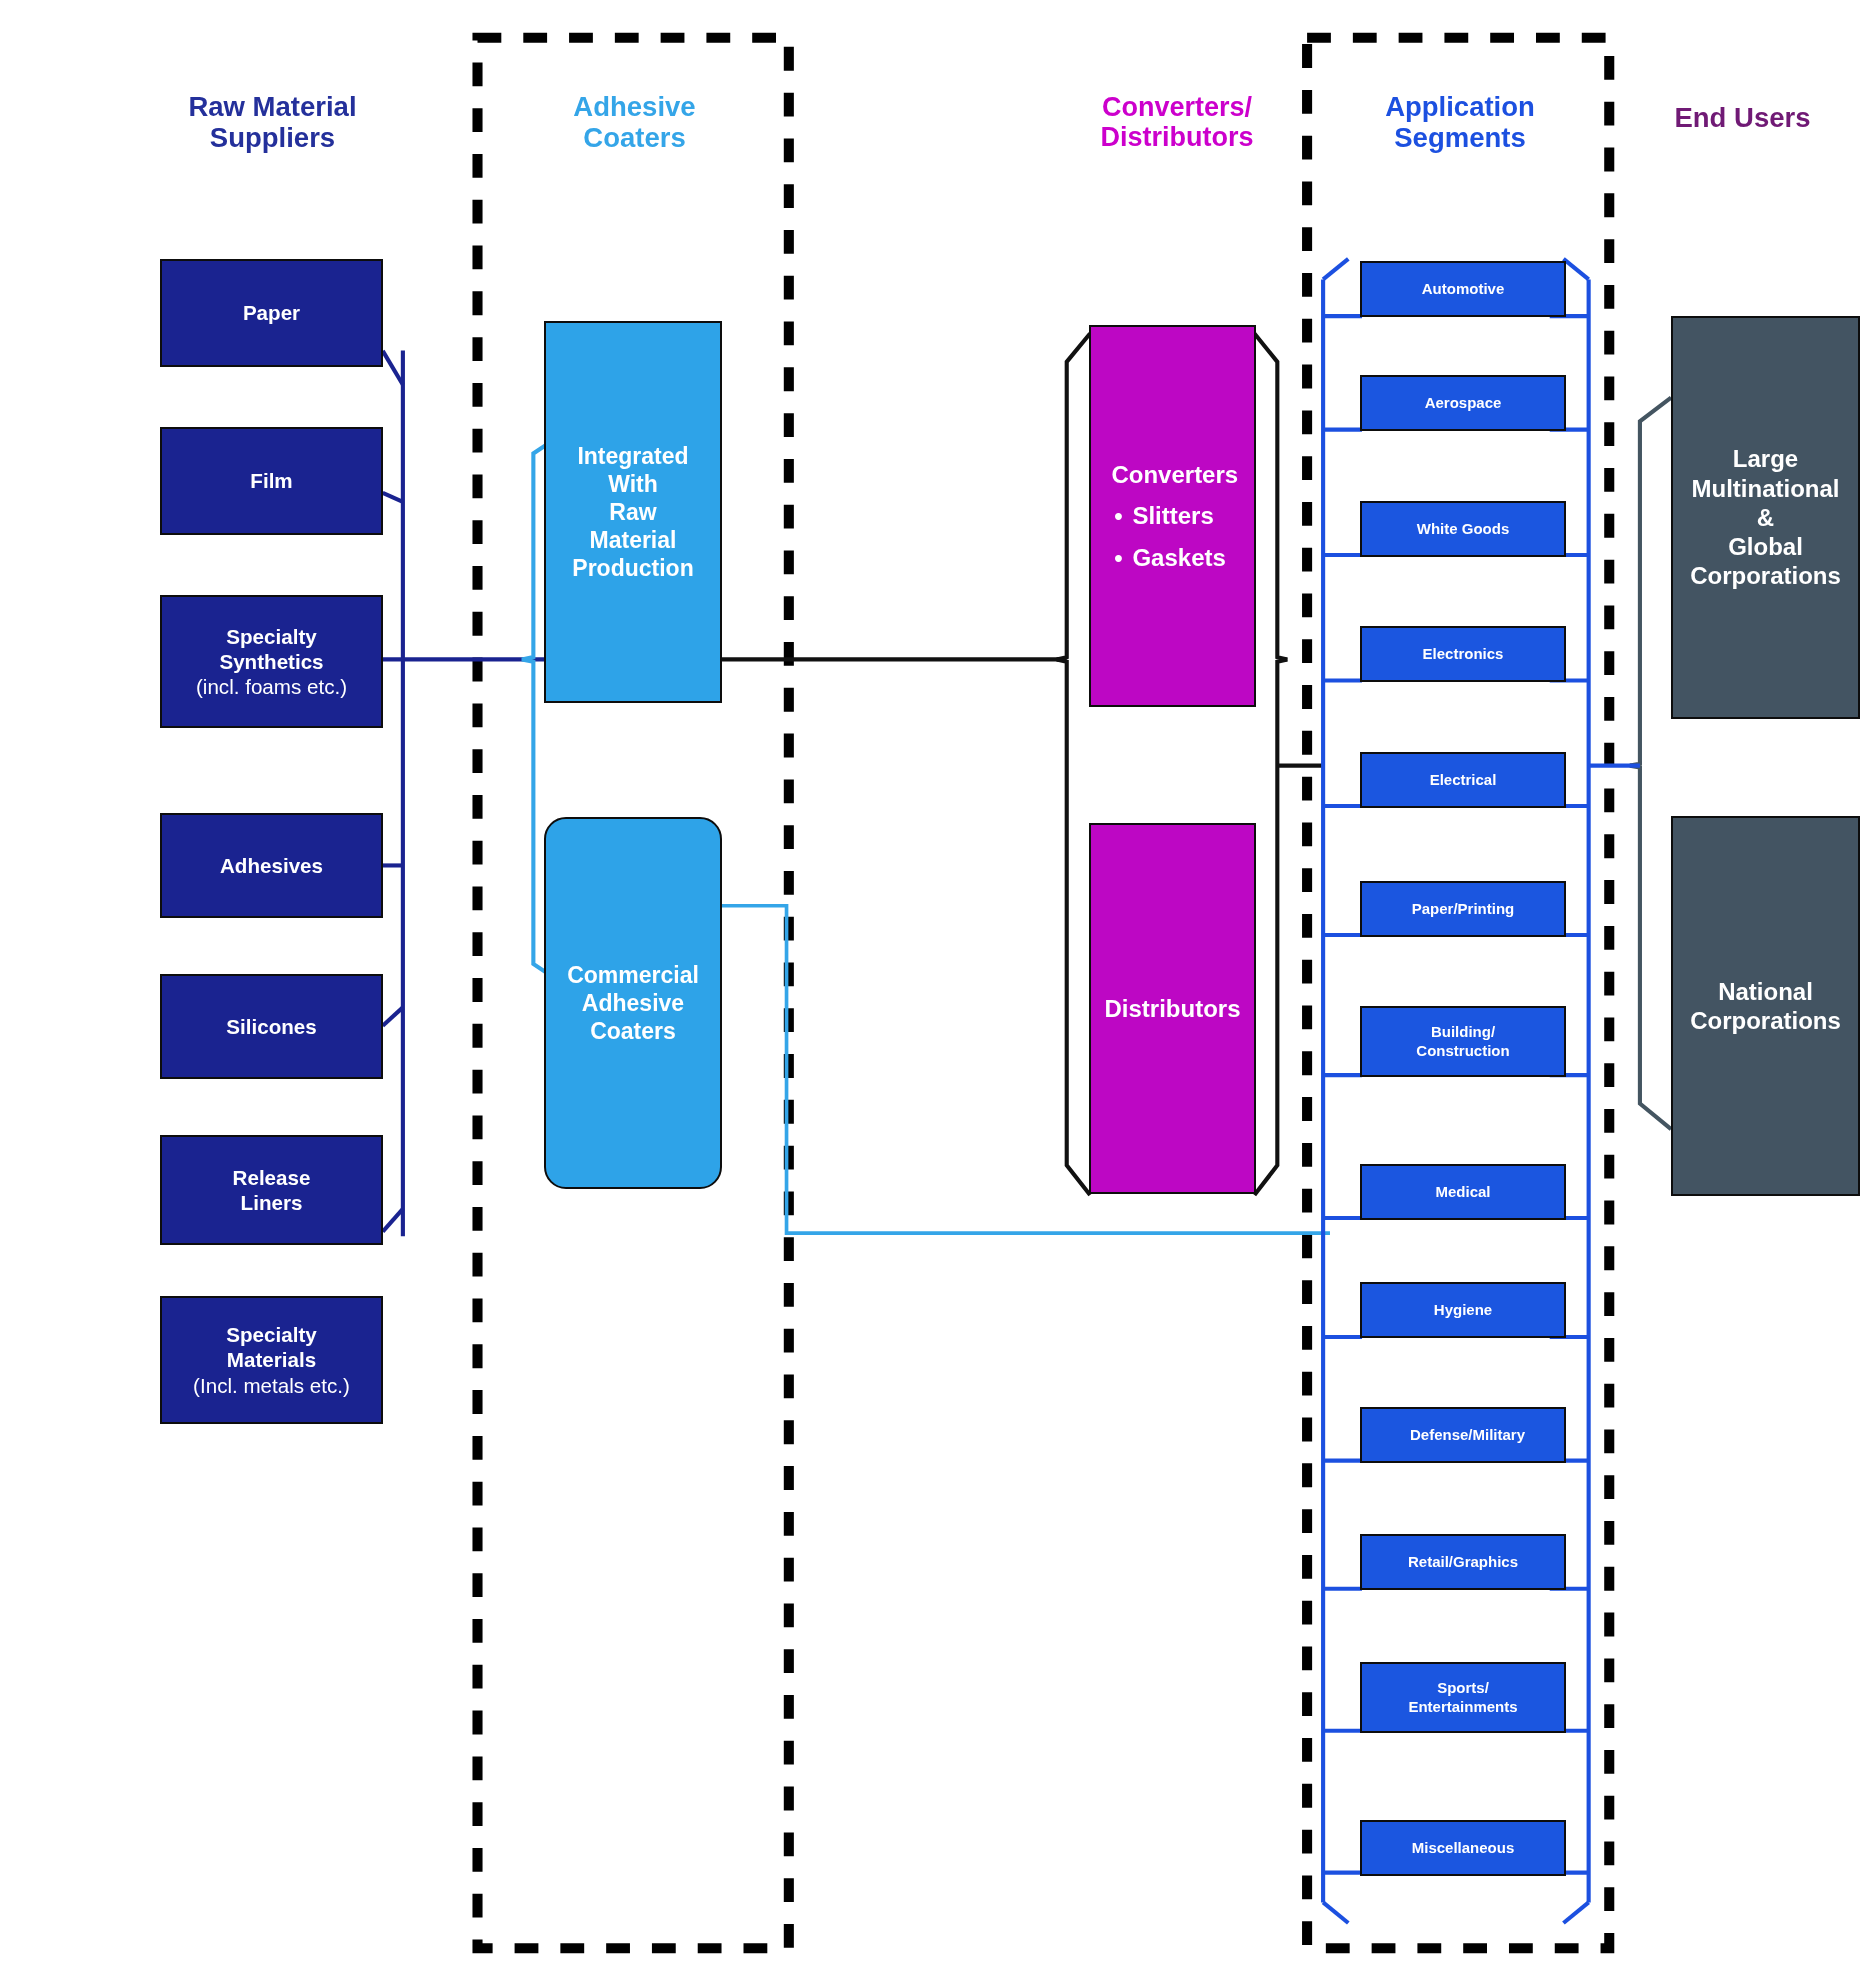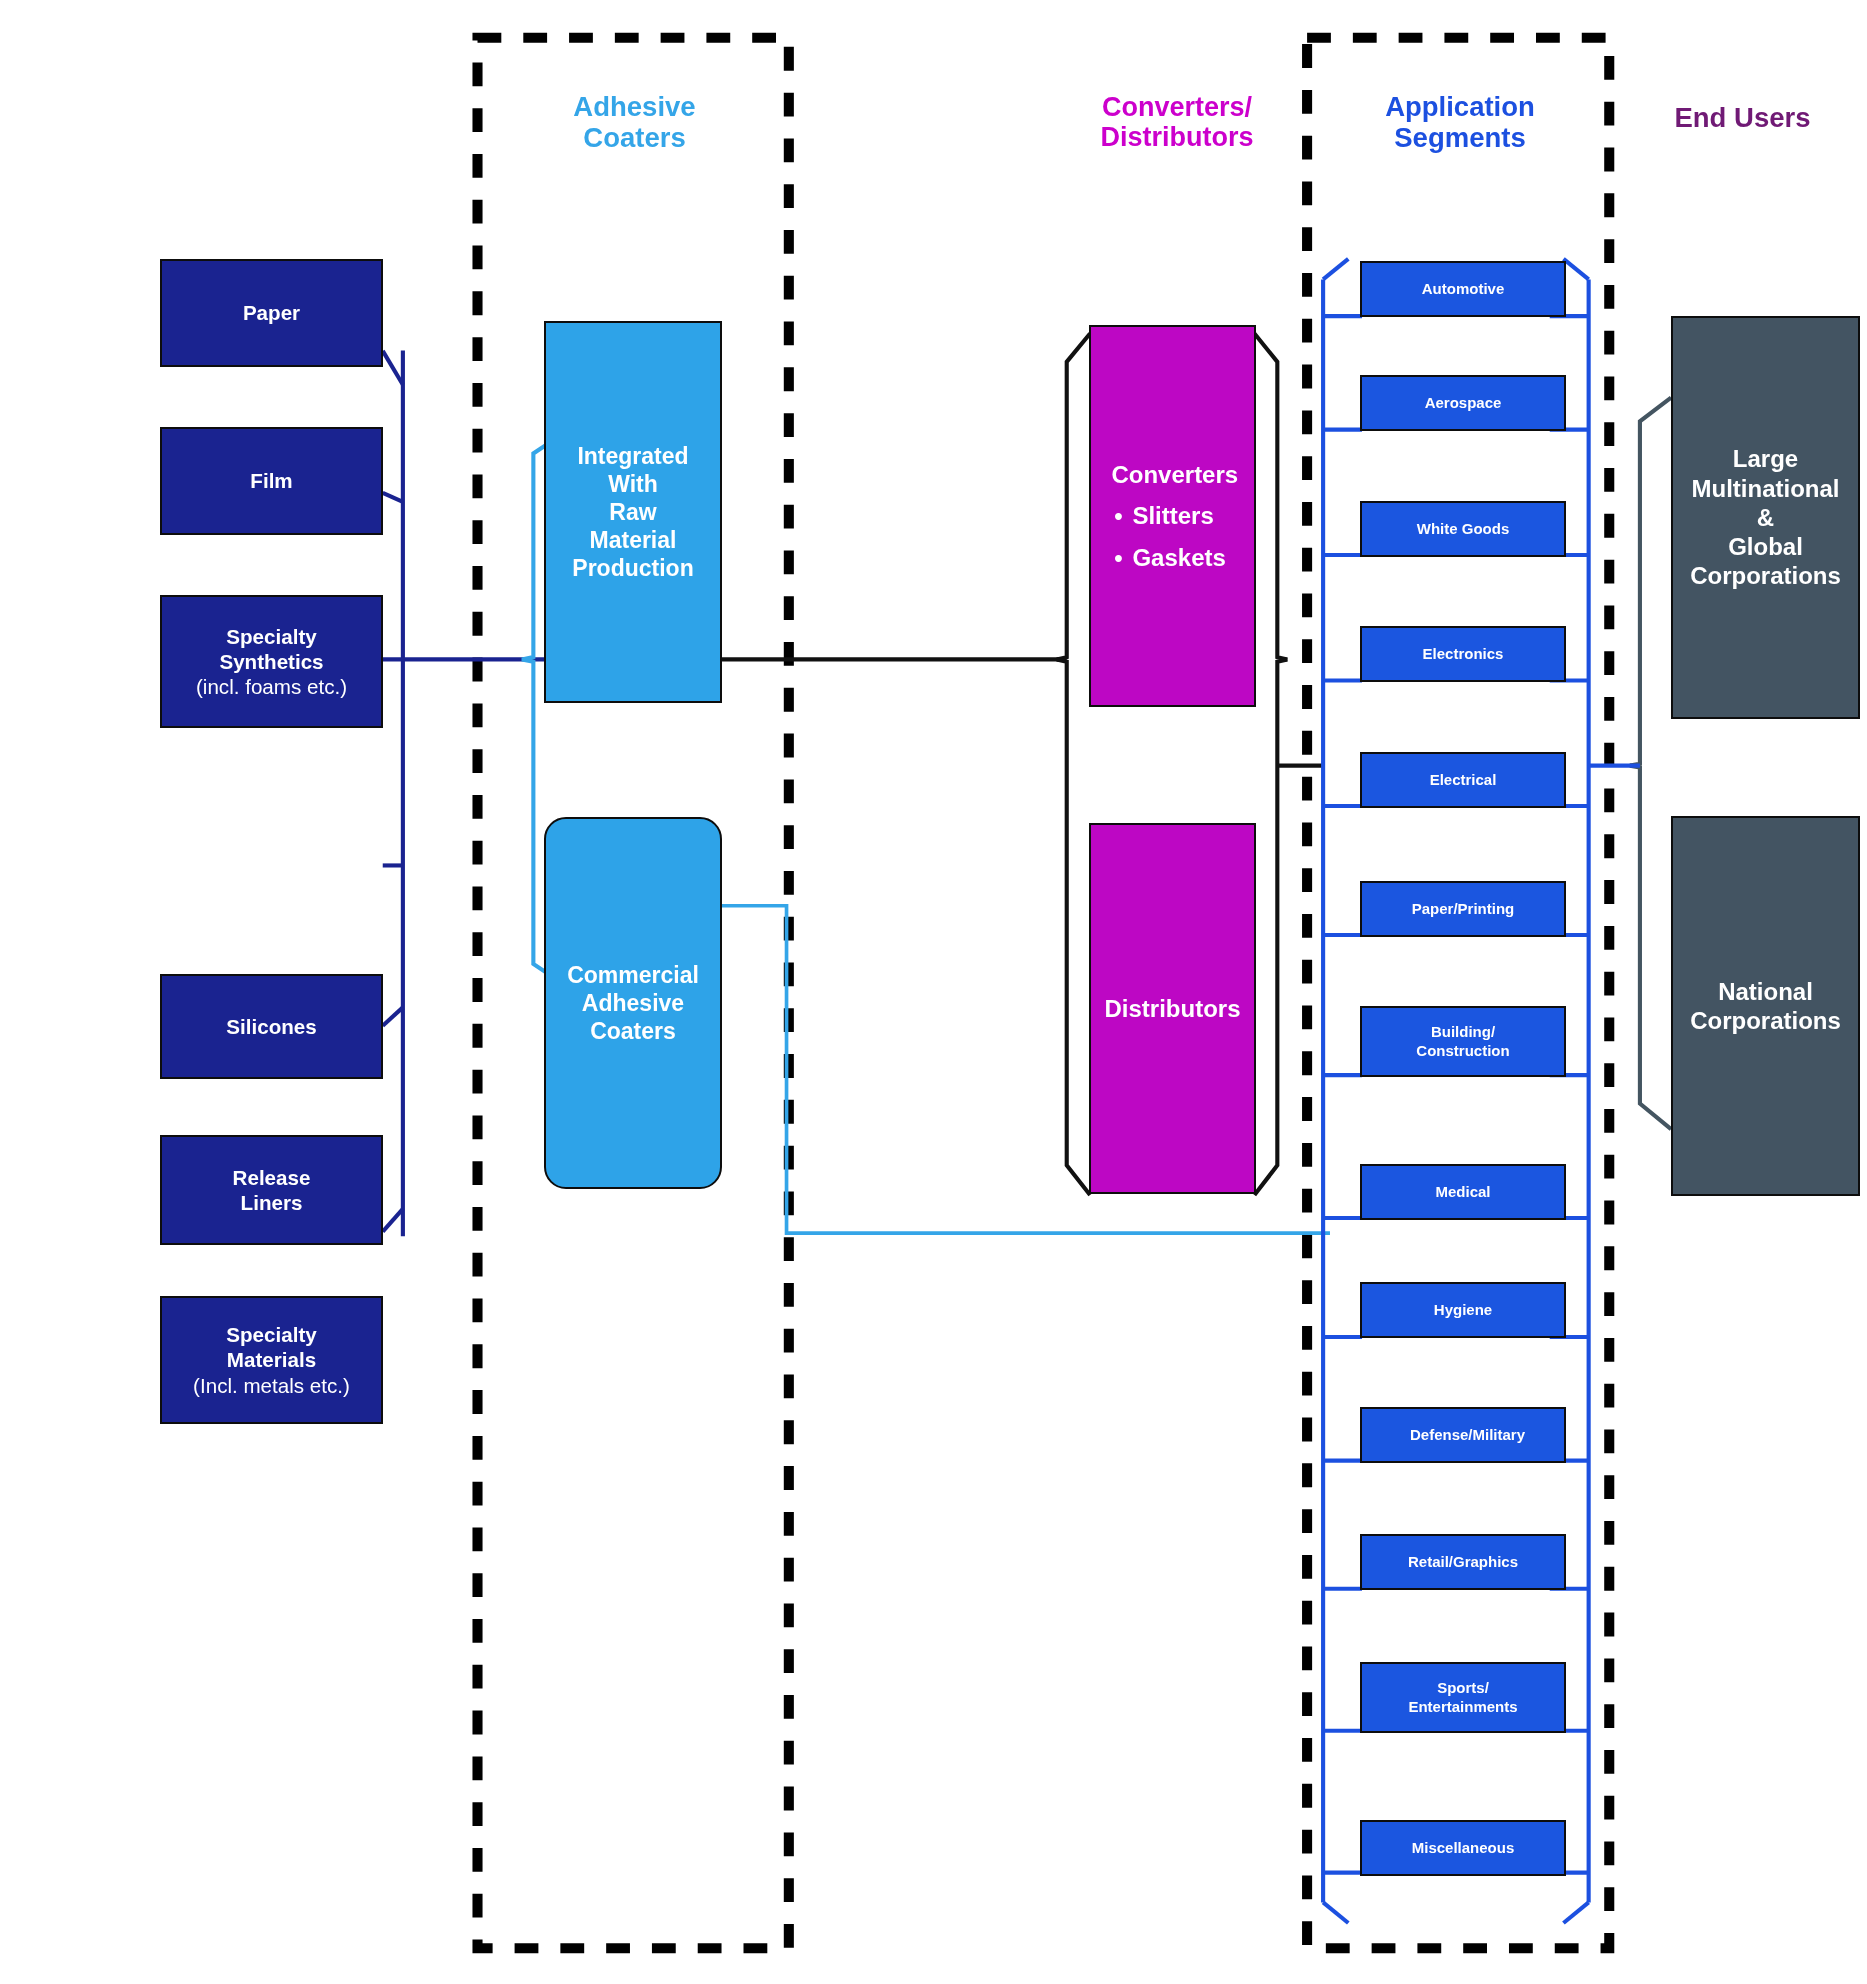--- a/index.html
+++ b/index.html
@@ -134,20 +134,24 @@
         <line x1="3385" y1="3190" x2="3470" y2="3190"></line>
       <line x1="2890" y1="3470" x2="2975" y2="3470"></line>
         <line x1="3385" y1="3470" x2="3470" y2="3470"></line>
       <line x1="2890" y1="3780" x2="2975" y2="3780"></line>
         <line x1="3385" y1="3780" x2="3470" y2="3780"></line>
       <line x1="2890" y1="4090" x2="2975" y2="4090"></line>
         <line x1="3385" y1="4090" x2="3470" y2="4090"></line>
     </g>
   </svg>
 
+  <div class="hdr hdr-rm" style="left:151px;top:92px;width:243px;">
+    <div>Raw Material</div>
+    <div>Suppliers</div>
+  </div>
 
   <div class="hdr hdr-ac" style="left:513px;top:92px;width:243px;">
     <div>Adhesive</div>
     <div>Coaters</div>
   </div>
 
   <div class="hdr hdr-cd" style="left:1049px;top:92px;width:256px;">
     <div>Converters/</div>
     <div>Distributors</div>
   </div>
@@ -170,20 +174,23 @@
   </div>
 
   <div class="box rm" style="left:160px;top:595px;width:223px;height:133px;">
     <div>
       <span>Specialty</span><br>
       <span>Synthetics</span>
       <span class="sub">(incl. foams etc.)</span>
     </div>
   </div>
 
+  <div class="box rm" style="left:160px;top:813px;width:223px;height:105px;">
+    <div><span>Adhesives</span></div>
+  </div>
 
   <div class="box rm" style="left:160px;top:974px;width:223px;height:105px;">
     <div><span>Silicones</span></div>
   </div>
 
   <div class="box rm" style="left:160px;top:1135px;width:223px;height:110px;">
     <div>
       <span>Release</span><br>
       <span>Liners</span>
     </div>

